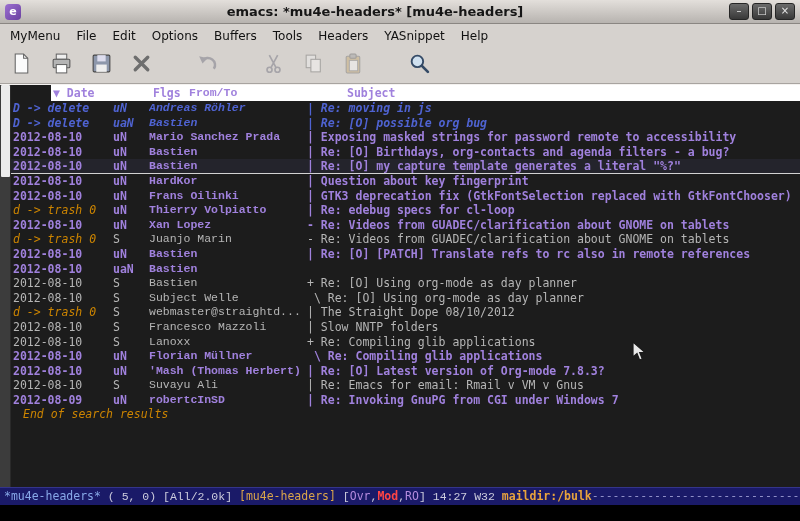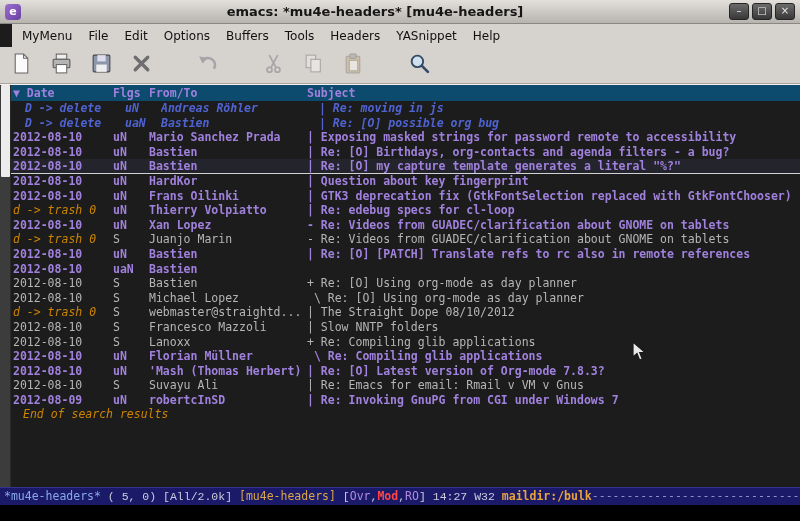--- a/index.html
+++ b/index.html
@@ -13,48 +13,48 @@
               border-bottom:1px solid #8a8682; display:flex; align-items:center; padding:0 5px; gap:4px; }
   .emacs-icon { width:16px; height:16px; border-radius:4px; background:linear-gradient(135deg,#9b6fd0,#6a3fa0);
                 color:#fff; font-size:11px; font-weight:bold; text-align:center; line-height:15px; flex:0 0 auto; }
   .title-text { flex:1; text-align:center; font-size:13px; font-weight:bold; color:#161616;
                 overflow:hidden; white-space:nowrap; }
   .win-controls { display:flex; gap:3px; flex:0 0 auto; }
   .win-btn { width:20px; height:17px; border-radius:3px; background:linear-gradient(#6b6b6b,#383838);
              border:1px solid #262626; color:#e9e9e9; font-size:10px; line-height:14px; text-align:center; cursor:default; }
 
   
-  .menubar { height:23px; flex:0 0 auto; background:#d6d2ce; display:flex; align-items:center; padding:0 2px;margin-left:12px; }
+  .menubar { height:23px; flex:0 0 auto; background:#d6d2ce; display:flex; align-items:center; padding:0 2px; }
   .menu-item { font-size:12px; color:#111; padding:3px 8px; white-space:nowrap; }
 
   
   .toolbar { height:37px; flex:0 0 auto; background:#d6d2ce; border-bottom:1px solid #a8a4a0;
              display:flex; align-items:center; padding:0 6px; gap:10px; }
   .tool-btn { width:30px; height:30px; display:flex; align-items:center; justify-content:center; border-radius:3px; }
   .tool-btn.disabled { opacity:.42; }
   .tool-gap { width:16px; }
 
   
   .buffer-wrap { flex:1 1 auto; background:#1c1c1c; border-top:1px solid #f4f2f0; display:flex; overflow:hidden; position:relative; }
   .scrollbar { width:11px; flex:0 0 auto; background:#3c3c3c; border-right:1px solid #2a2a2a; position:relative; }
   .scroll-thumb { position:absolute; top:0; left:1px; width:9px; height:92px; background:#ececec; border-radius:1px; }
   .text-area { flex:1 1 auto; overflow:hidden; font-family:"DejaVu Sans Mono", monospace; font-size:11.5px; }
 
-  .header-line { height:16px; line-height:16px; background:#0c4a6e; color:#a081dd; font-weight:bold;
-                 display:flex; white-space:pre; padding-left:2px; }
+  .header-line { height:16px; line-height:16px; background:#ffffff; color:#a081dd; font-weight:bold;
+                 display:flex; white-space:pre; padding-left:2px;margin-left:40px; }
   .col { white-space:pre; overflow:hidden; flex:0 0 auto; }
   .col-date { width:100px; }
   .col-flags { width:36px; }
-  .col-from { width:158px; }
+  .col-from { width:158px;font-family:Liberation Mono, monospace; }
   .col-subject { flex:1 1 auto; }
 
   .msg-row { height:14.6px; line-height:14.6px; display:flex; padding-left:2px; }
   .face-unread  { color:#a081dd; font-weight:bold; }
   .face-read    { color:#b6b6b6; }
-  .face-deleted { color:#4f63d2; font-weight:bold; font-style:italic;margin-left:12px; }
+  .face-deleted { color:#4f63d2; font-weight:bold; font-style:italic; }
   .mark-trash .col-date { color:#cd8500; font-style:italic; font-weight:normal; }
   .msg-row.current { background:#24242c; border-bottom:1px solid #d2d2d2; }
 
   .end-results { color:#cd8500; font-style:italic; padding-left:12px; height:14.6px; line-height:14.6px; white-space:pre; }
 
   
   .modeline { height:18px; flex:0 0 auto; background:#1a1a68; border-top:1px solid #34348a;
               font-family:"DejaVu Sans Mono", monospace; font-size:11.5px; line-height:17px;
               white-space:pre; overflow:hidden; padding-left:4px; }
   .ml-buffer-name { color:#87a8e8; font-weight:normal; }
@@ -245,21 +245,21 @@
           </div>
           <div class="msg-row face-read">
             <span class="col col-date">2012-08-10</span>
             <span class="col col-flags">S</span>
             <span class="col col-from">Bastien</span>
             <span class="col col-subject">+ Re: [O] Using org-mode as day planner</span>
           </div>
           <div class="msg-row face-read">
             <span class="col col-date">2012-08-10</span>
             <span class="col col-flags">S</span>
-            <span class="col col-from">Michael Lopez</span>
+            <span class="col col-from">Subject Welle</span>
             <span class="col col-subject"> \ Re: [O] Using org-mode as day planner</span>
           </div>
           <div class="msg-row face-read mark-trash">
             <span class="col col-date">d -&gt; trash 0</span>
             <span class="col col-flags">S</span>
             <span class="col col-from">webmaster@straightd...</span>
             <span class="col col-subject">| The Straight Dope 08/10/2012</span>
           </div>
           <div class="msg-row face-read">
             <span class="col col-date">2012-08-10</span>

